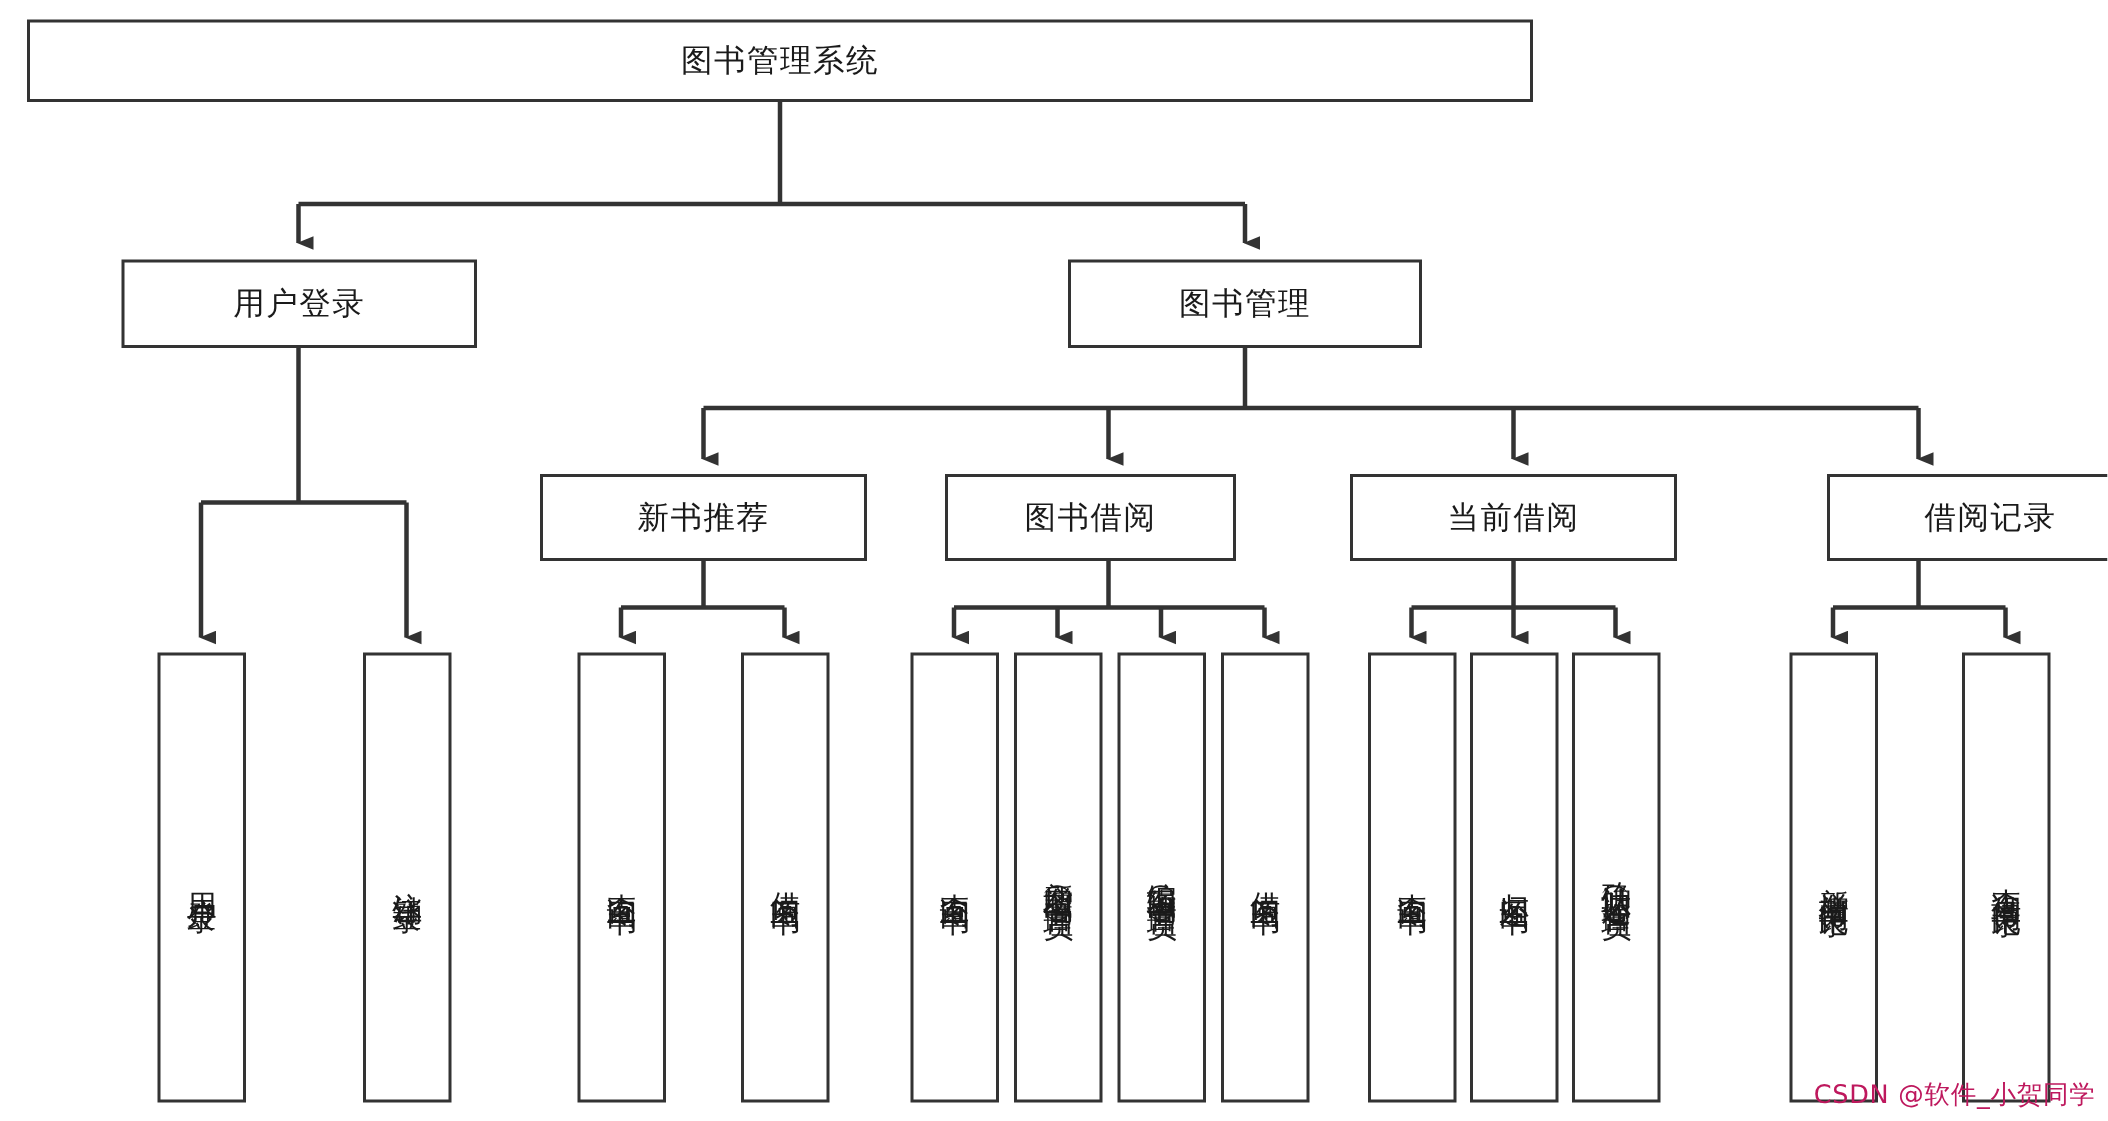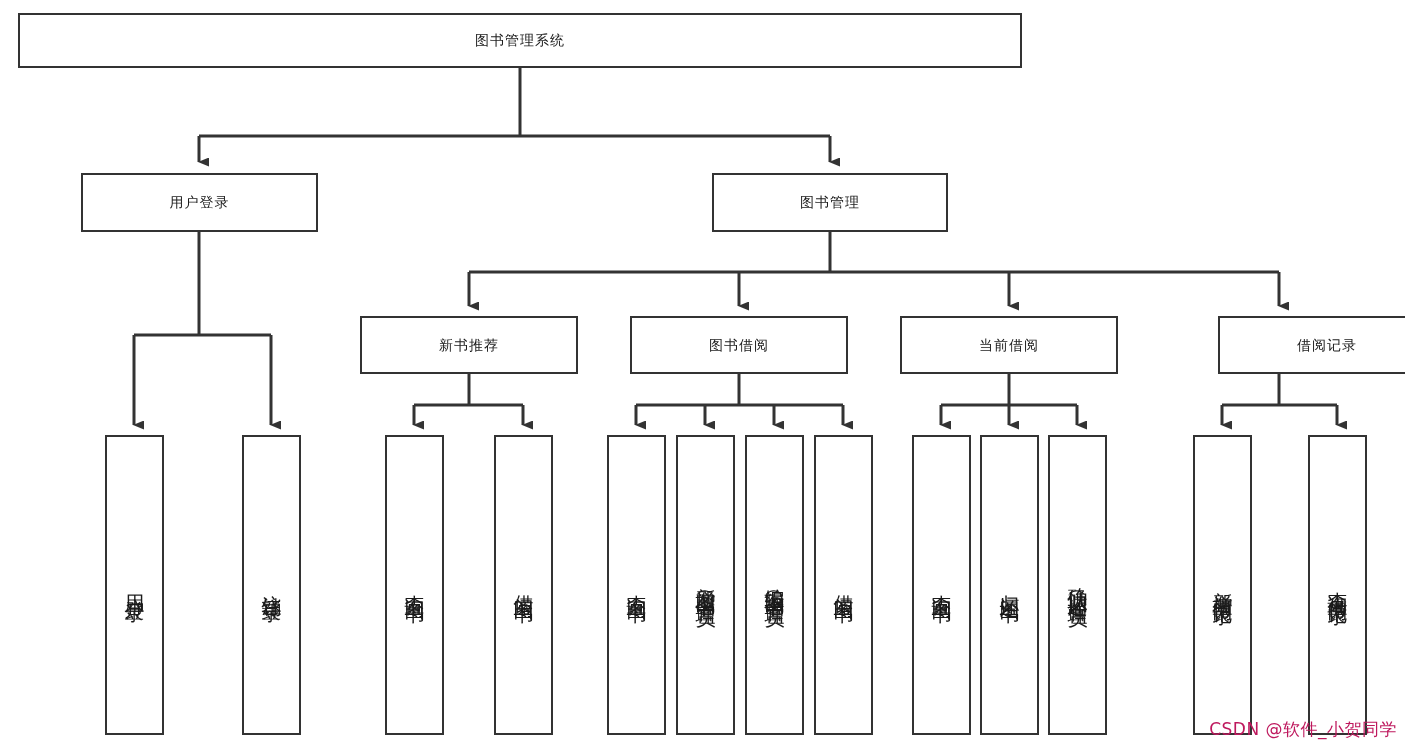--- a/index.html
+++ b/index.html
@@ -27,21 +27,21 @@
     position: absolute;
     box-sizing: border-box;
     border: 2px solid #333333;
     background: #ffffff;
     display: flex;
     align-items: center;
     justify-content: center;
     color: #1a1a1a;
   }
   .node-label {
-    font-size: 14px;
+    font-size: 21px;
     line-height: 1.15;
     letter-spacing: 1px;
     white-space: nowrap;
   }
   .node.leaf {
     align-items: center;
     justify-content: center;
   }
   .node.leaf .node-label {
     writing-mode: vertical-rl;
@@ -125,21 +125,21 @@
   <div class="node" style="left:81px; top:173px; width:237px; height:59px;">
     <span class="node-label">用户登录</span>
   </div>
   <div class="node" style="left:360px; top:316px; width:218px; height:58px;">
     <span class="node-label">新书推荐</span>
   </div>
 
   <div class="node" style="left:712px; top:173px; width:236px; height:59px;">
     <span class="node-label">图书管理</span>
   </div>
-  <div class="node" style="left:630px; top:316px; width:218px; height:58px;">
+  <div class="node" style="left:630px; top:316px; width:194px; height:58px;">
     <span class="node-label">图书借阅</span>
   </div>
   <div class="node" style="left:900px; top:316px; width:218px; height:58px;text-align:center;">
     <span class="node-label">当前借阅</span>
   </div>
   <div class="node" style="left:1170px; top:316px; width:218px; height:58px;margin-left:48px;">
     <span class="node-label">借阅记录</span>
   </div>
 
   <div class="node leaf" style="left:105px; top:435px; width:59px; height:300px;">

